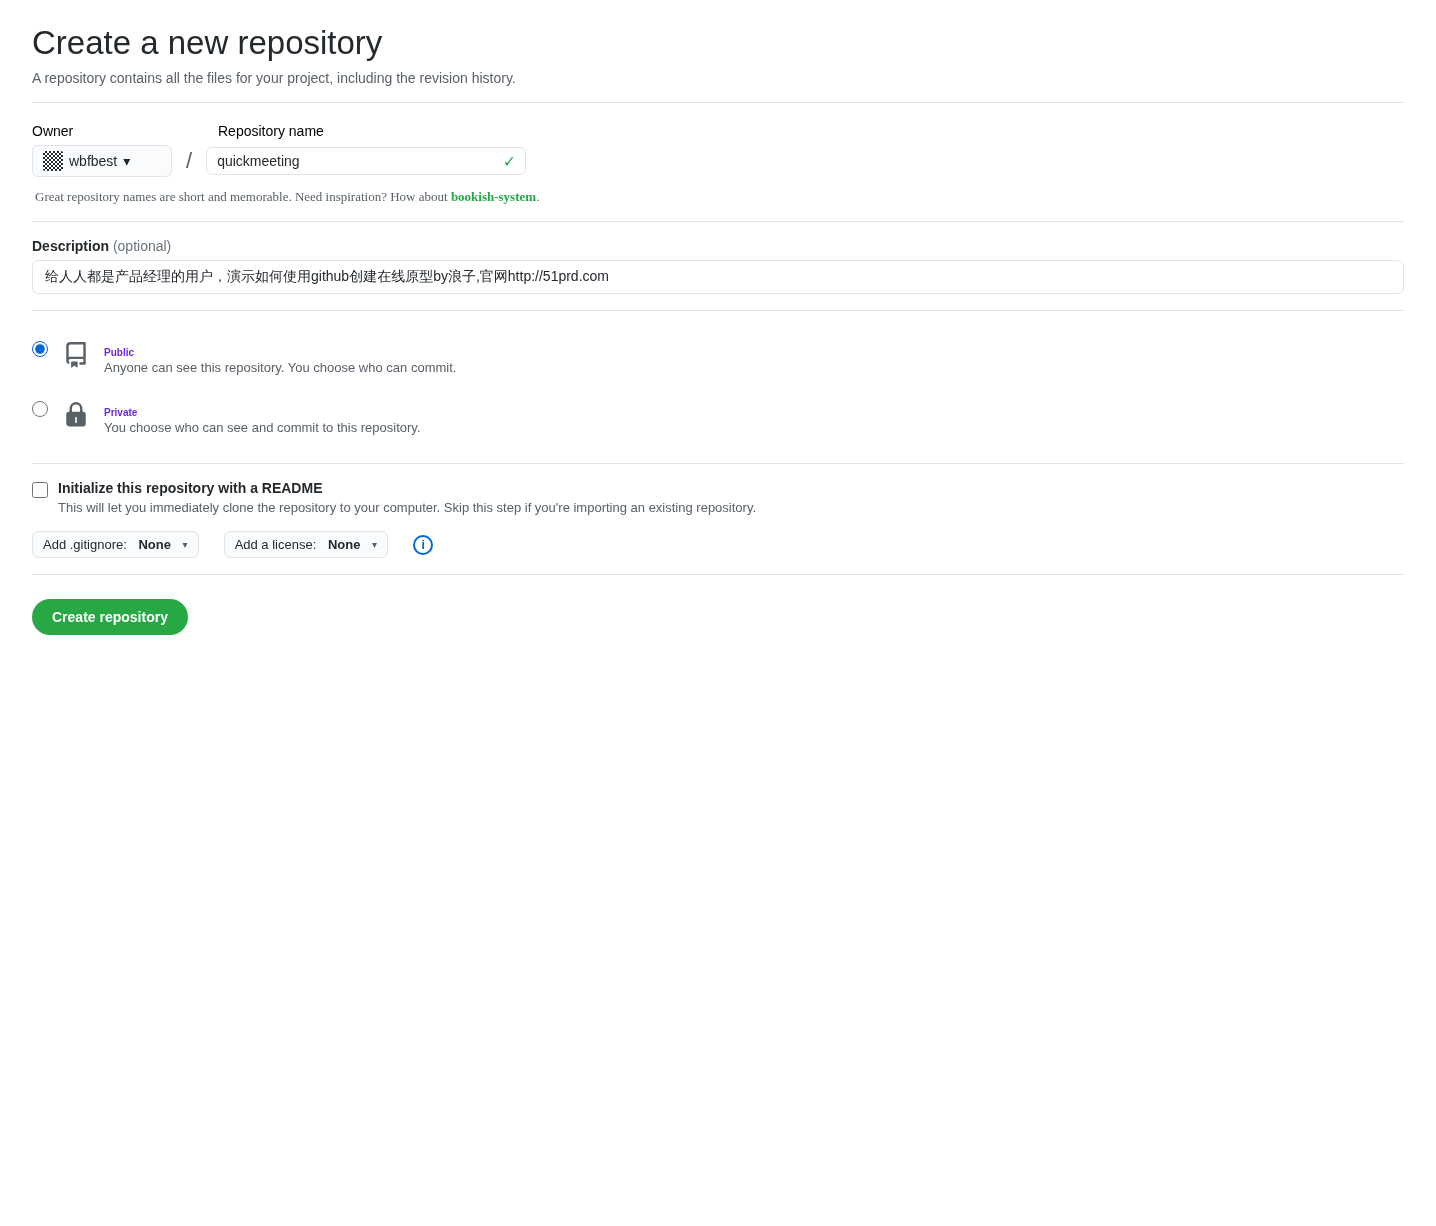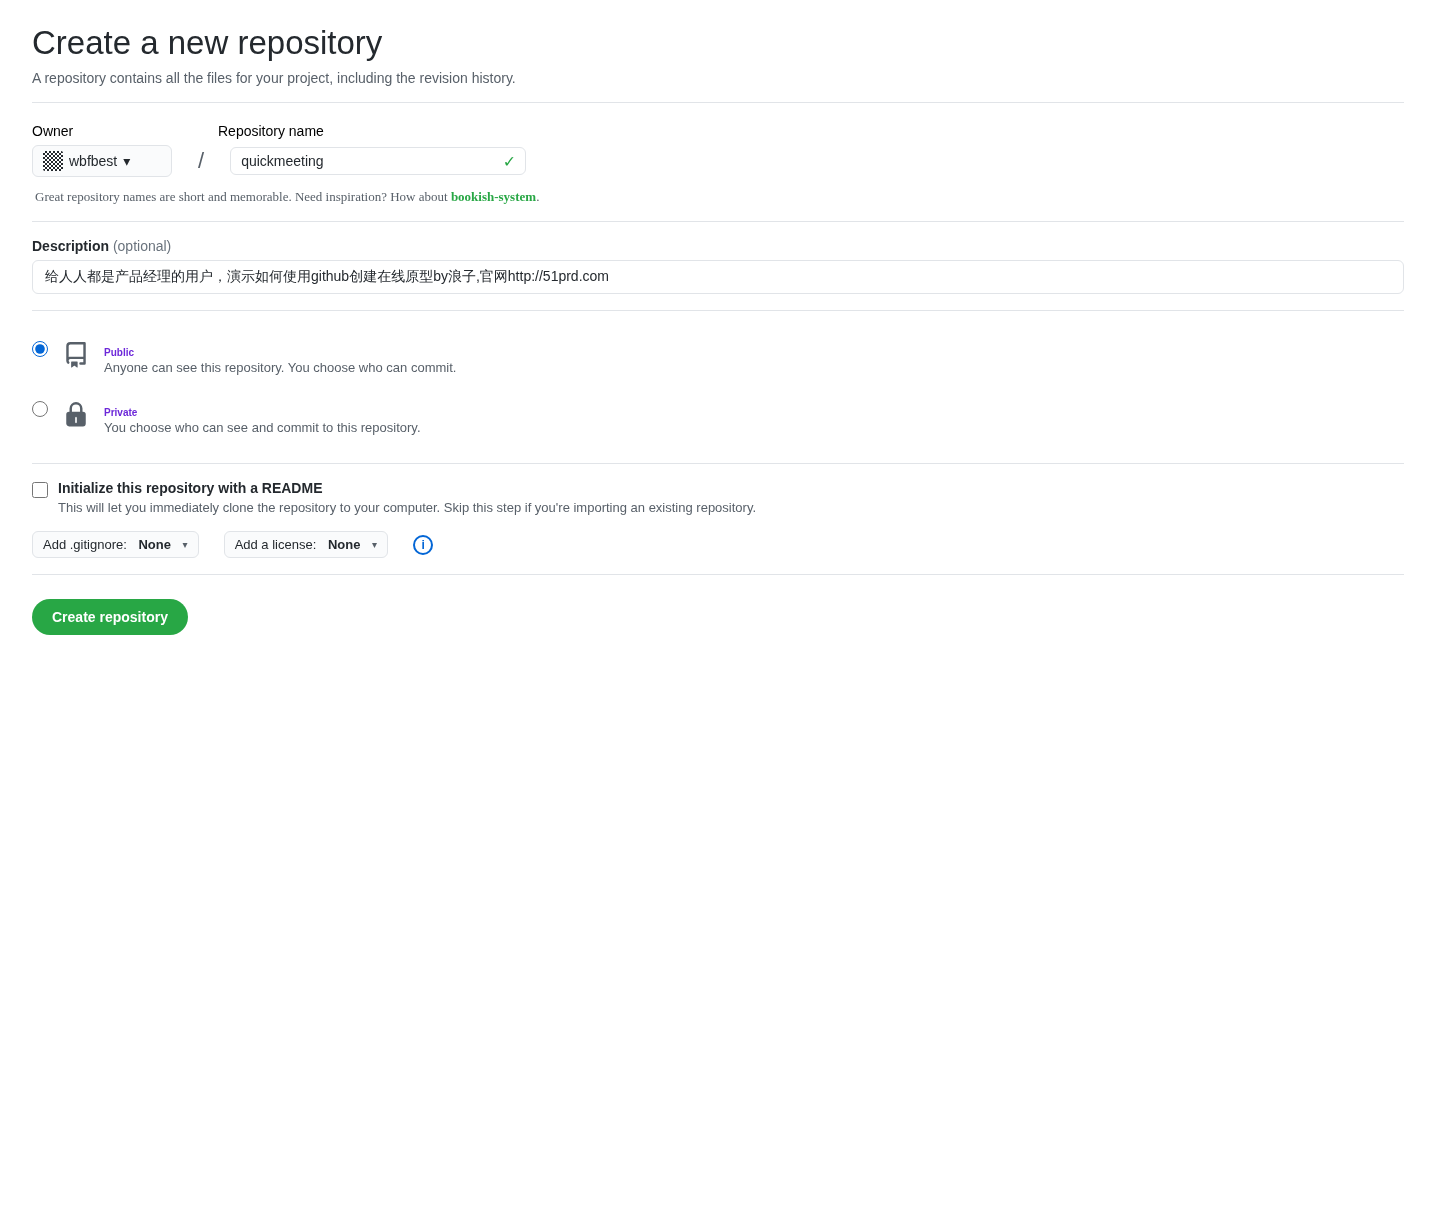--- a/index.html
+++ b/index.html
@@ -43,21 +43,21 @@
     }
     .owner-label-wrap {
       width: 160px;
     }
     .repo-label-wrap {
       margin-left: 26px;
     }
     .owner-repo-inputs {
       display: flex;
       align-items: center;
-      gap: 16px;
+      gap: 4px;
     }
     .owner-select {
       display: flex;
       align-items: center;
       gap: 6px;
       border: 1px solid #e1e4e8;
       border-radius: 6px;
       padding: 5px 10px;
       background: #fafbfc;
       cursor: pointer;
@@ -88,21 +88,21 @@
     .repo-name-wrap {
       position: relative;
       display: flex;
       align-items: center;
     }
     .repo-name-input {
       border: 1px solid #e1e4e8;
       border-radius: 6px;
       padding: 5px 32px 5px 10px;
       font-size: 14px;
-      width: 296px;
+      width: 320px;
       outline: none;
       color: #24292e;
     }
     .checkmark {
       position: absolute;
       right: 10px;
       color: #28a745;
       font-size: 16px;
     }
     .name-hint {

